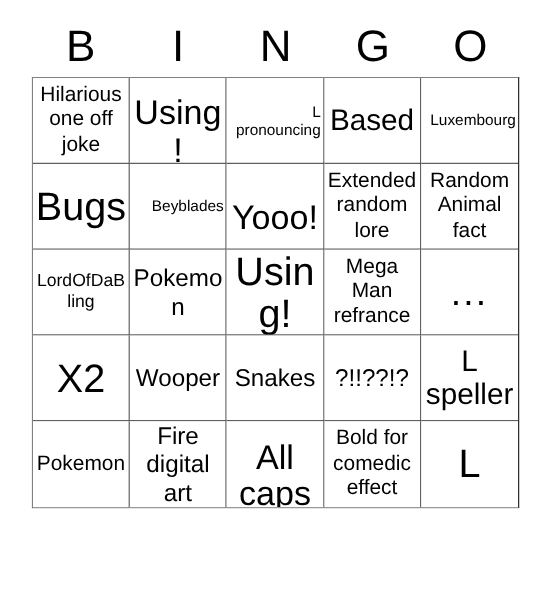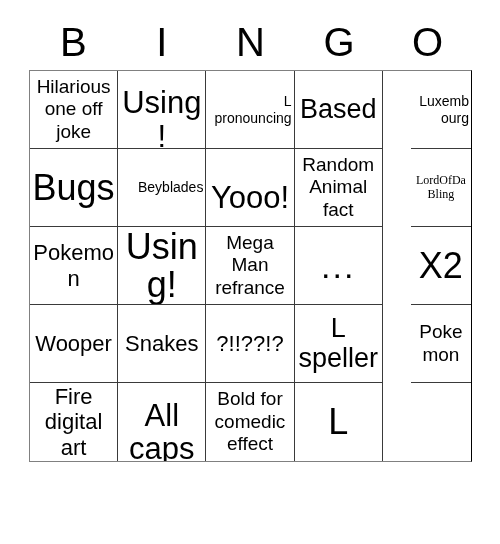--- a/index.html
+++ b/index.html
@@ -68,35 +68,34 @@
     display: flex;
     align-items: center;
     justify-content: center;
     text-align: center;
     padding: 1px 2px;
     overflow: hidden;
     background: #ffffff;
   }
   .cell:nth-child(5n) {
     border-right: none;
-    margin-left: 28px;
   }
   .cell:nth-child(n+21) {
     border-bottom: none;
   }
   .cell-text {
     display: block;
     width: 100%;
     line-height: 1.06;
     color: #000000;
     word-wrap: break-word;
   }
 
   
-  .fs-xs   { font-size: 12px; line-height: 1.15; font-family: Liberation Serif, serif; }
+  .fs-xs   { font-size: 16px; line-height: 1.15; }
   .fs-sm   { font-size: 14px; line-height: 1.15; text-align: right; }
   .fs-md   { font-size: 19px; line-height: 1.18; }
   .fs-lg   { font-size: 22px; line-height: 1.15; }
   .fs-xl   { font-size: 27px; line-height: 1.10; }
   .fs-2xl  { font-size: 31px; line-height: 1.08; margin-top: 20px; }
   .fs-3xl  { font-size: 36px; line-height: 1.05; }
   .fs-dots { font-size: 34px; line-height: 1; letter-spacing: 2px; }
 </style>
 </head>
 <body>
@@ -128,20 +127,23 @@
         <span class="cell-text fs-sm">Luxembourg</span>
       </div>
       <div class="cell">
         <span class="cell-text fs-3xl">Bugs</span>
       </div>
       <div class="cell">
         <span class="cell-text fs-sm">Beyblades</span>
       </div>
       <div class="cell">
         <span class="cell-text fs-2xl">Yooo!</span>
+      </div>
+      <div class="cell">
+        <span class="cell-text fs-md">Extended random lore</span>
       </div>
       <div class="cell">
         <span class="cell-text fs-md">Random Animal fact</span>
       </div>
       <div class="cell">
         <span class="cell-text fs-xs">LordOfDaBling</span>
       </div>
       <div class="cell">
         <span class="cell-text fs-lg">Pokemon</span>
       </div>

